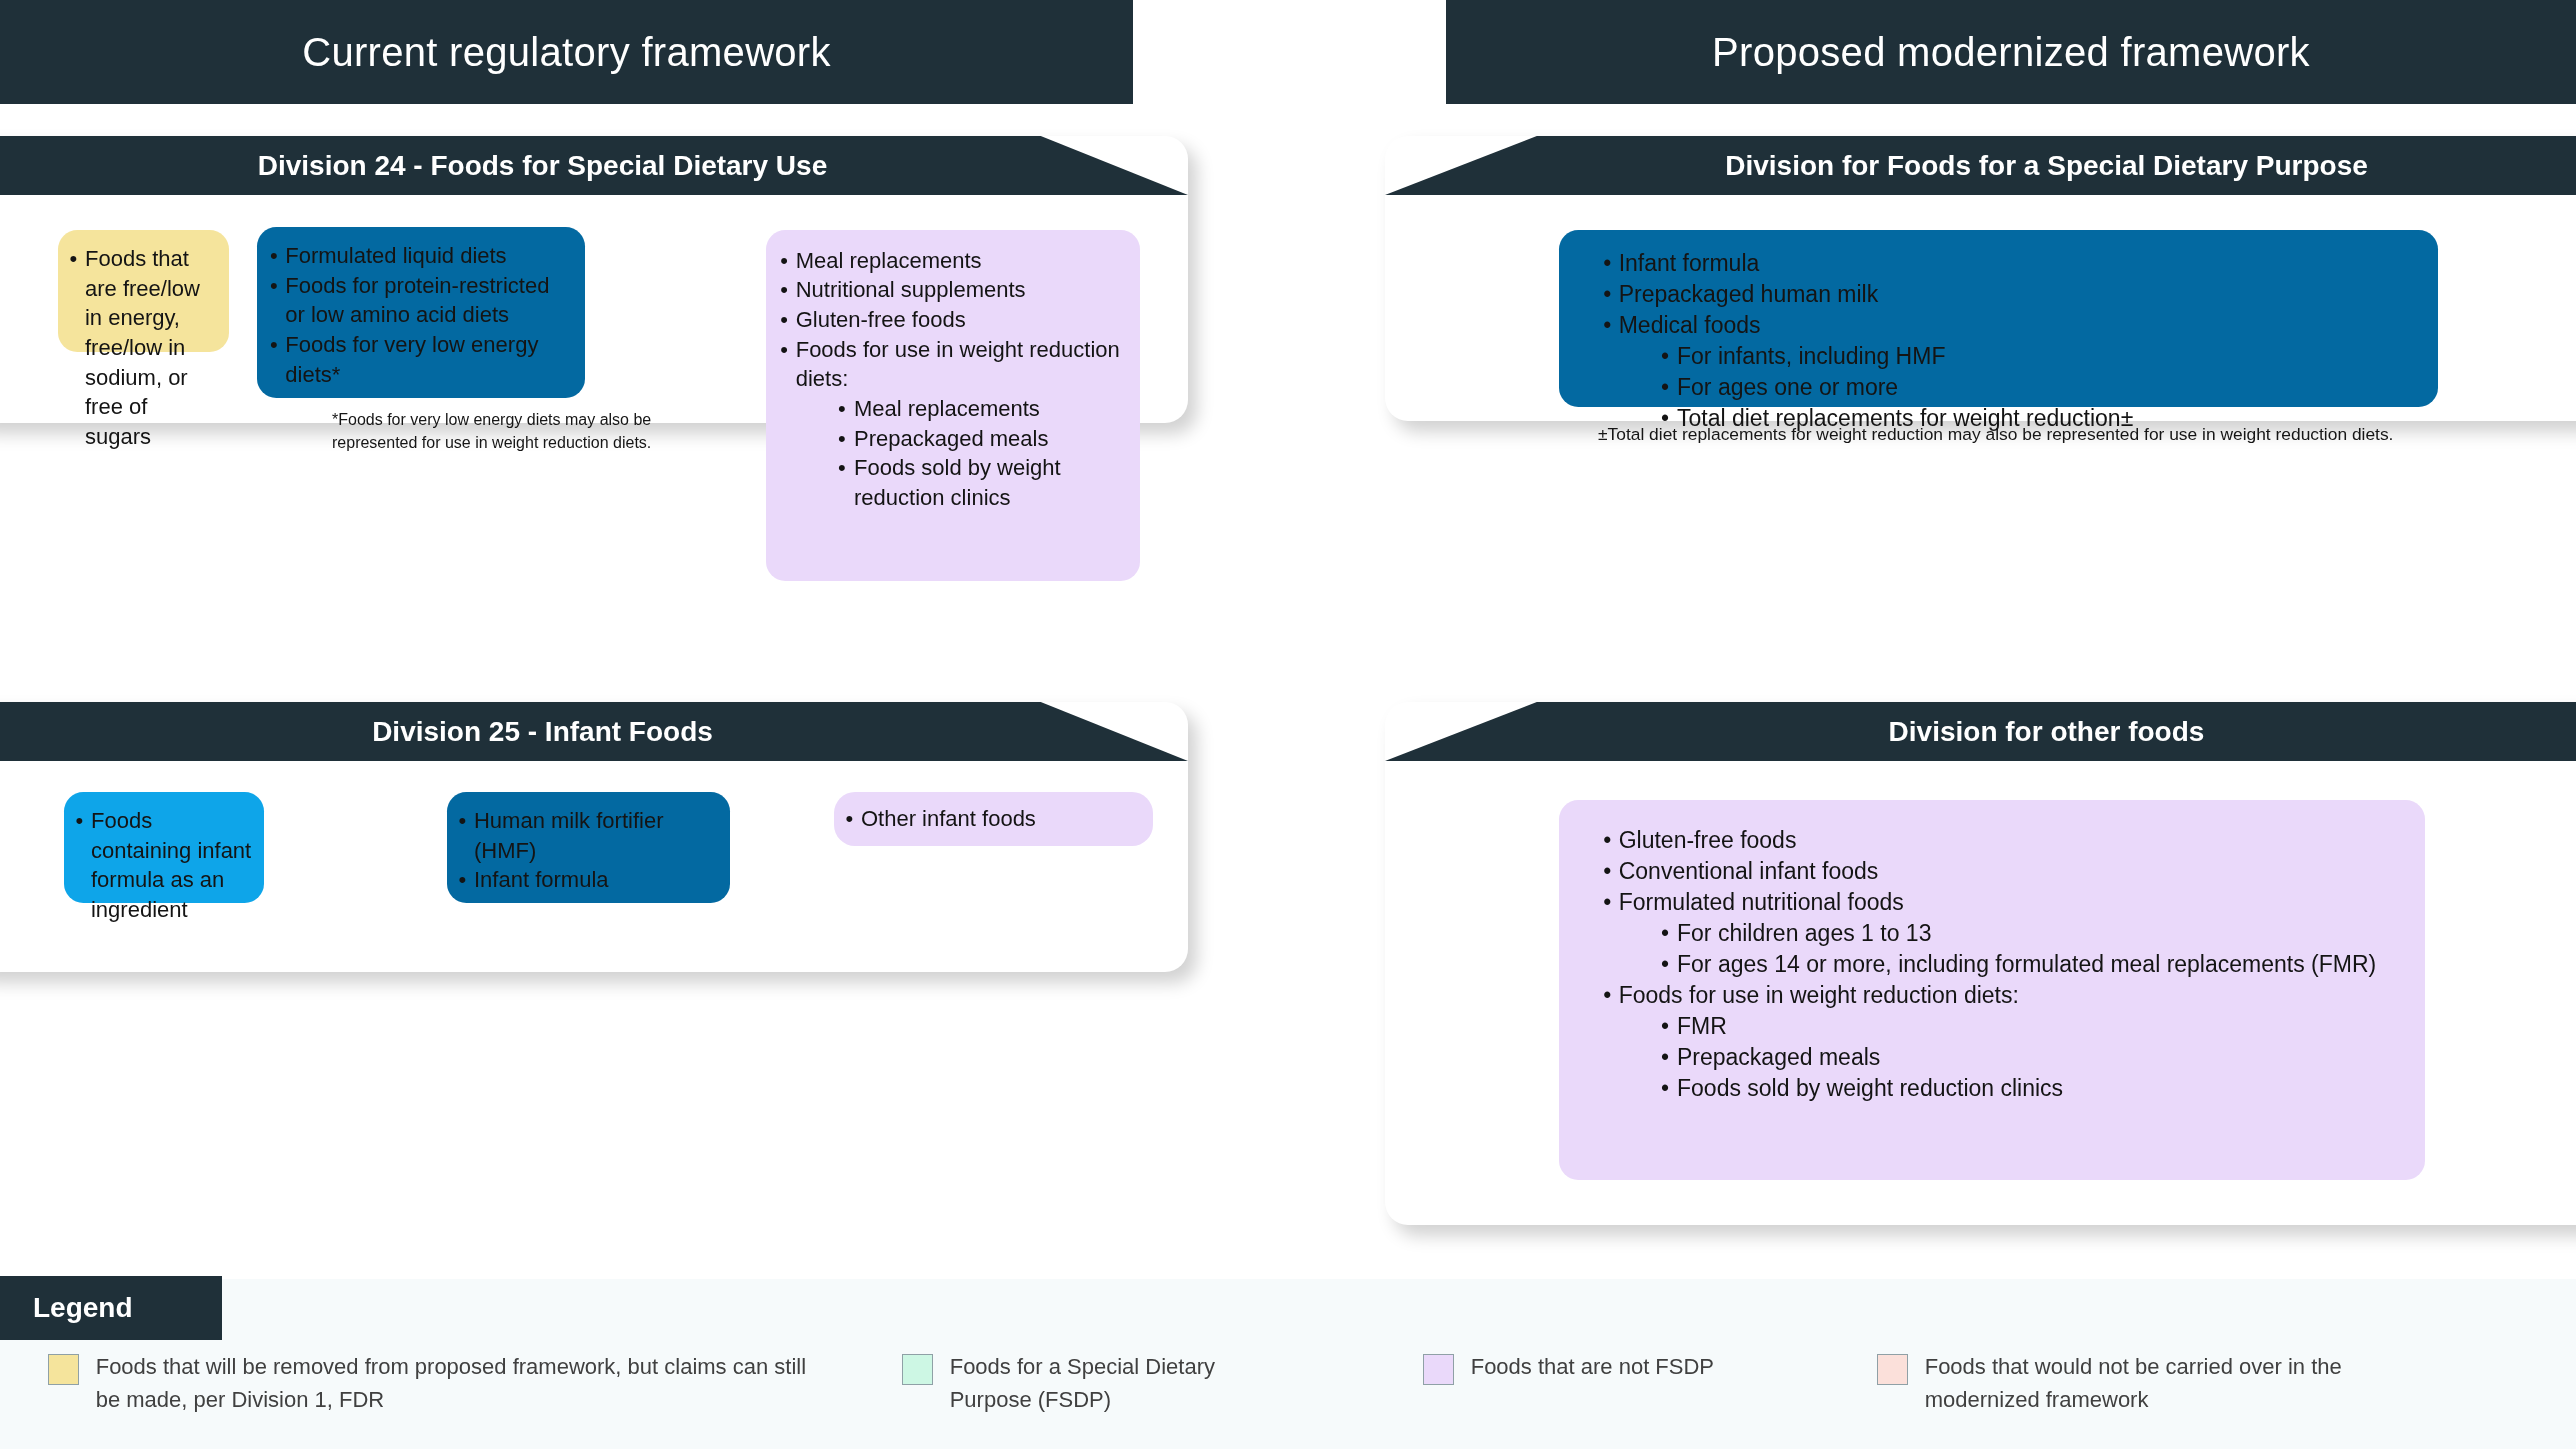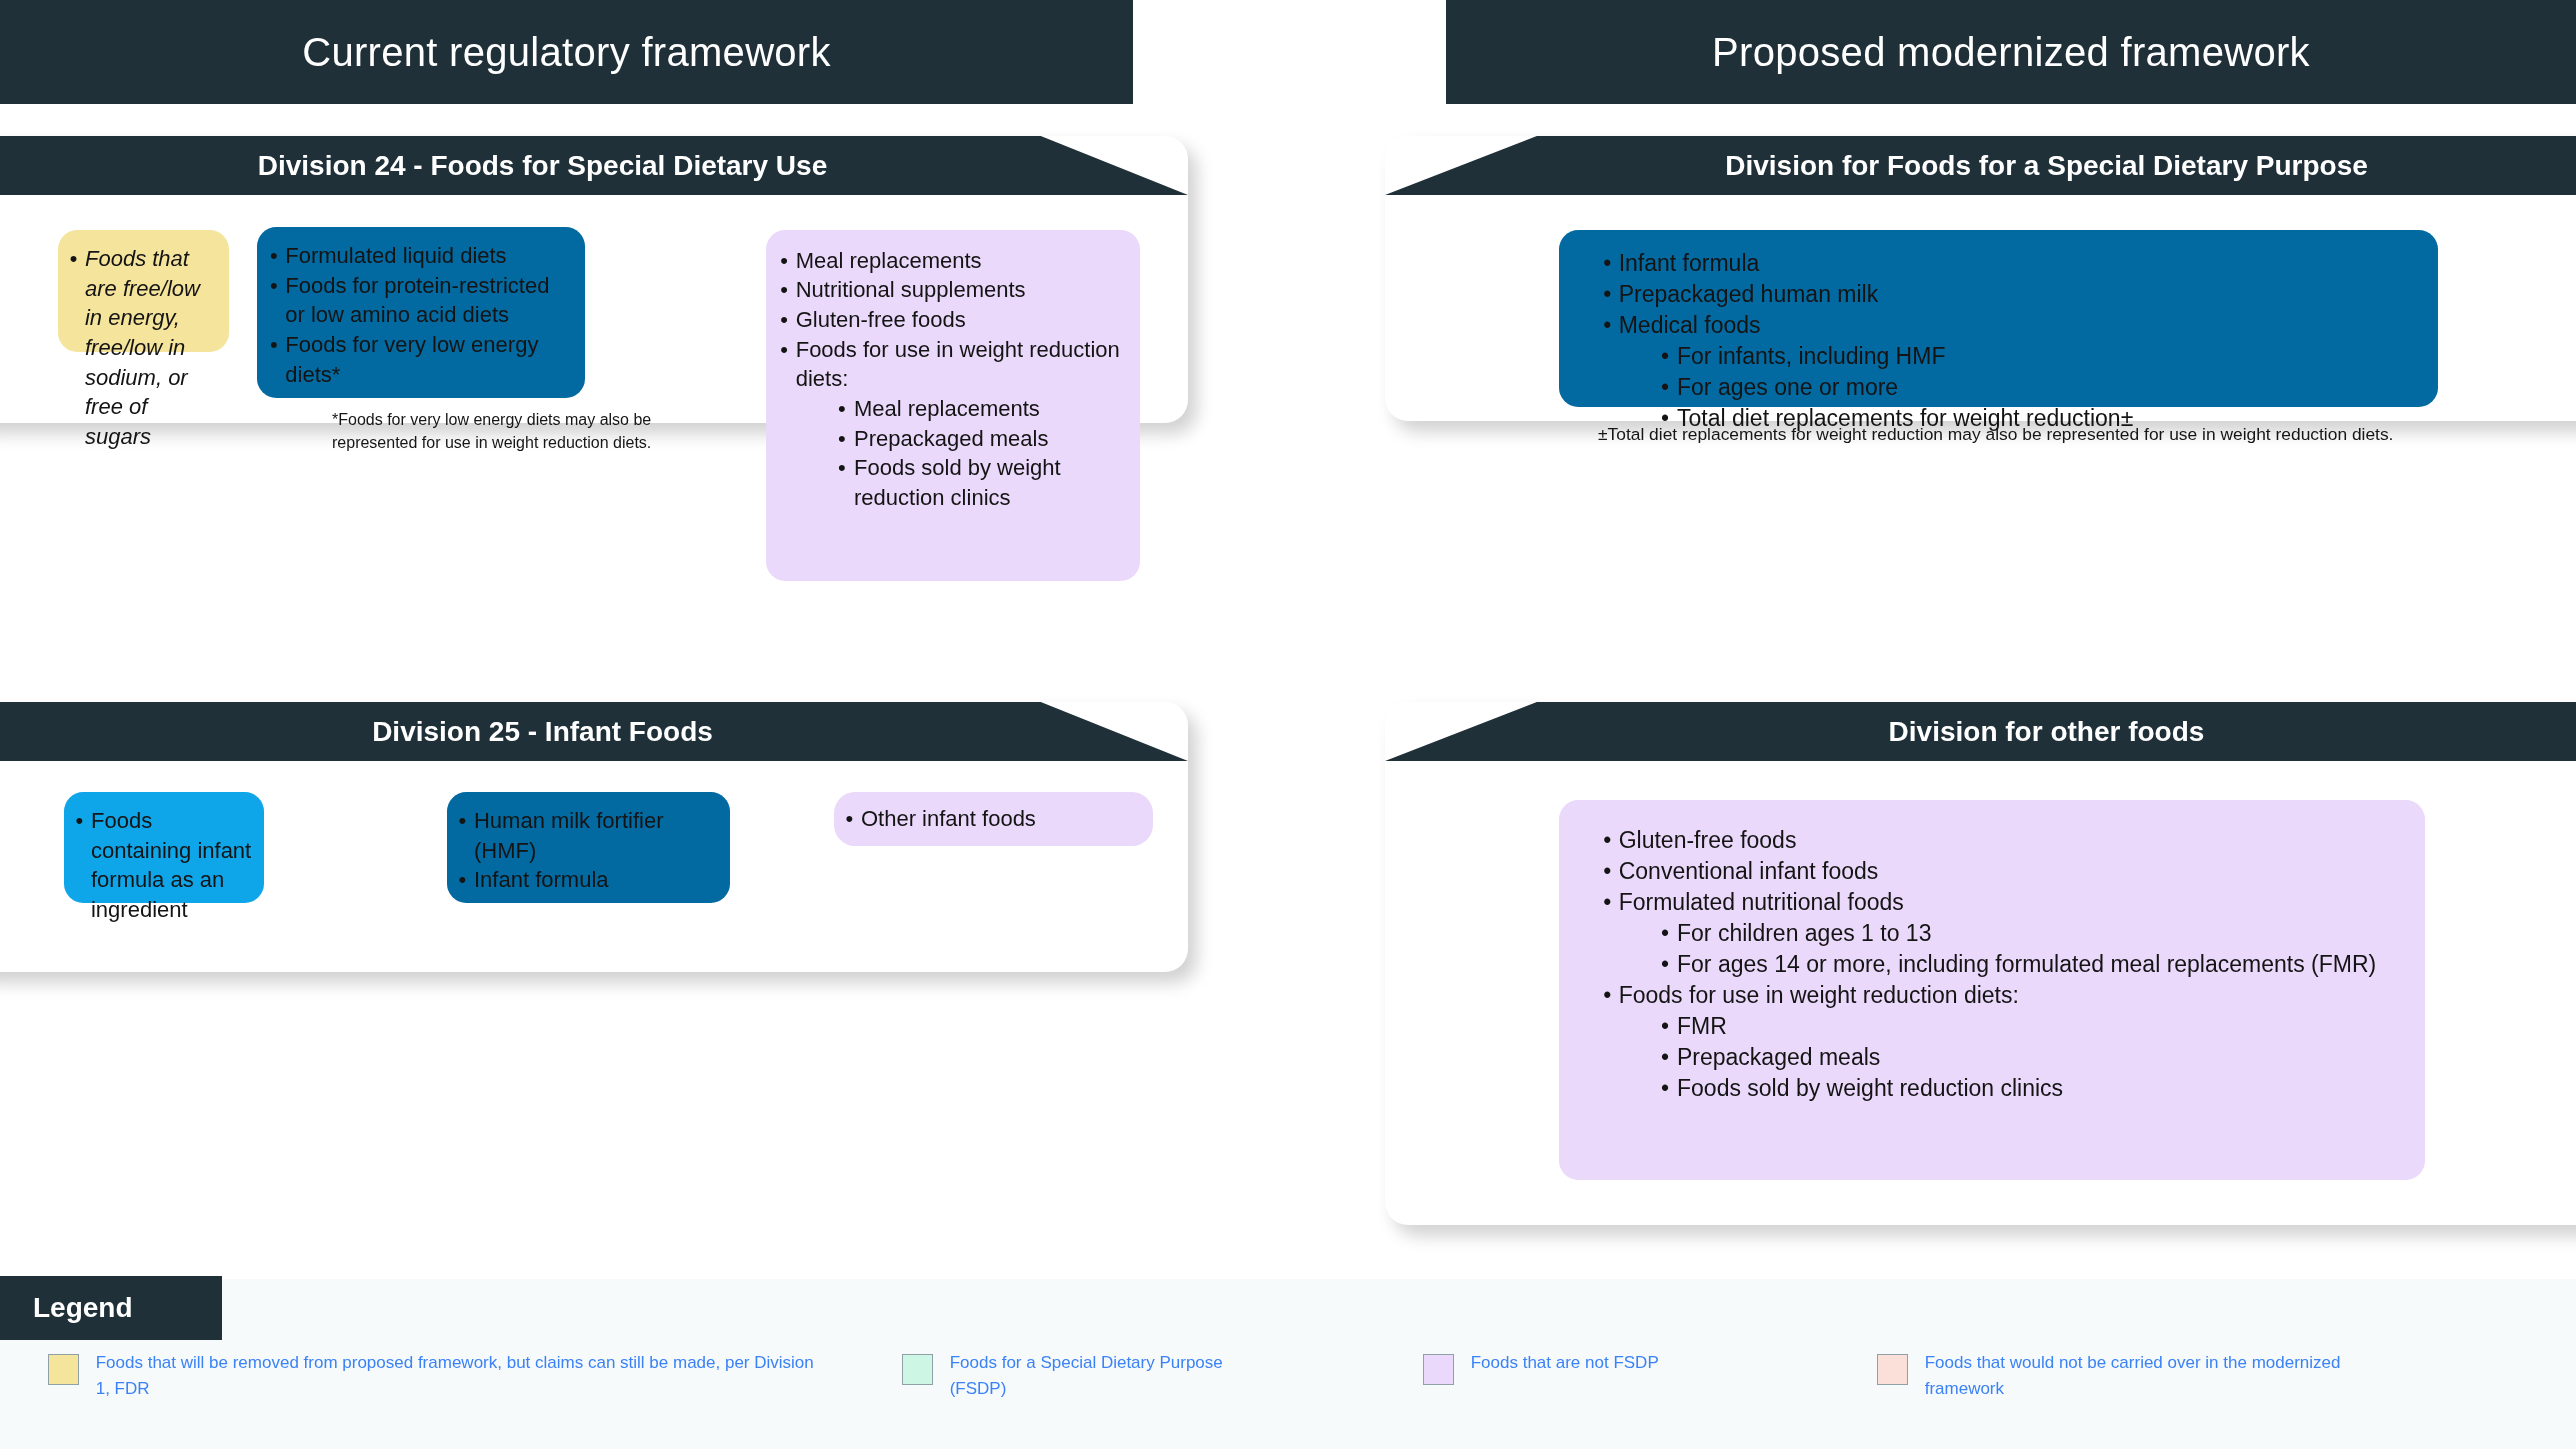--- a/index.html
+++ b/index.html
@@ -114,42 +114,42 @@
     align-items:flex-start;
     gap:16.7px;
   }
   .legend-swatch{
     width:31px; height:31px;
     border:1.9px solid #8fa0a6;
     flex:0 0 auto;
     margin-top:3.9px;
   }
   .legend-text{
-    font-size:17px;
+    font-size:22px;
     line-height:1.5;
-    color:#3b82f6;
+    color:#404040;
   }
 </style>
 </head>
 <body>
 
 <div class="col-header" id="header-left">
   <span>Current regulatory framework</span>
 </div>
 <div class="col-header" id="header-right">
   <span>Proposed modernized framework</span>
 </div>
 
 <div class="card" id="card-div24">
   <div class="card-bar bar-bevel-right">
     <span class="bar-label" style="margin-left:-64px">Division 24 - Foods for Special Dietary Use</span>
   </div>
   <div class="card-body">
 
-    <div class="chip c-yellow" style="left:97px; top:35px; width:171px; height:122px; padding:14px 13px 14px 10.3px; font-size:22px;font-style:italic;">
+    <div class="chip c-yellow" style="left:97px; top:35px; width:171px; height:122px; padding:14px 13px 14px 10.3px; font-size:22px;">
       <ul>
           <li class="b1">Foods that are free/low in energy, free/low in sodium, or free of sugars</li>
         </ul>
     </div>
 
     <div class="chip c-mint" style="left:296px; top:32px; width:328px; height:171px; padding:14px 14px 14px 11.6px; font-size:22px;">
       <ul>
         <li class="b1">Formulated liquid diets</li>
         <li class="b1">Foods for protein-restricted or low amino acid diets</li>
         <li class="b1">Foods for very low energy diets*</li>

